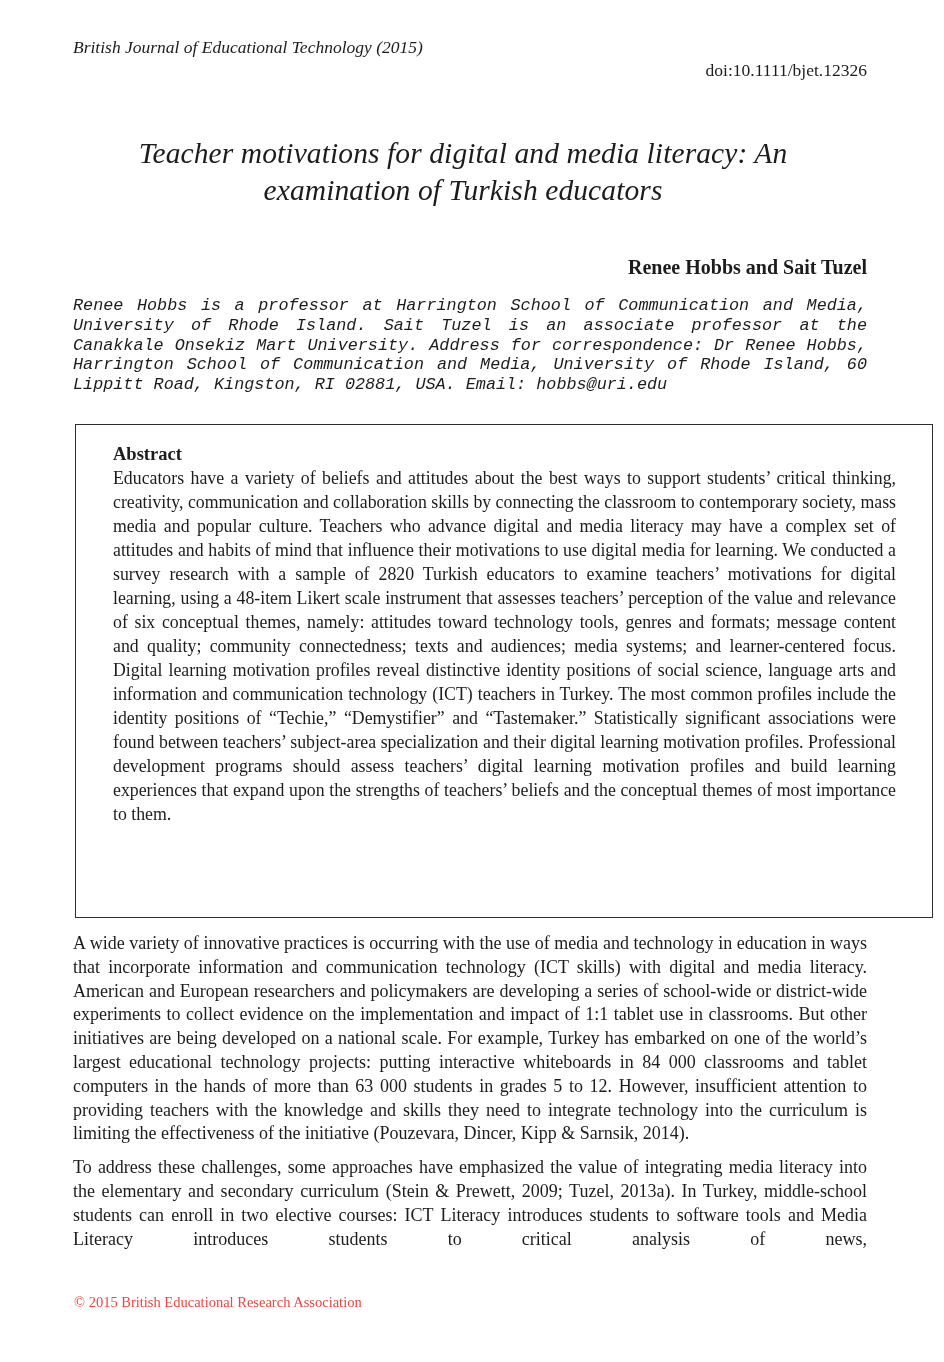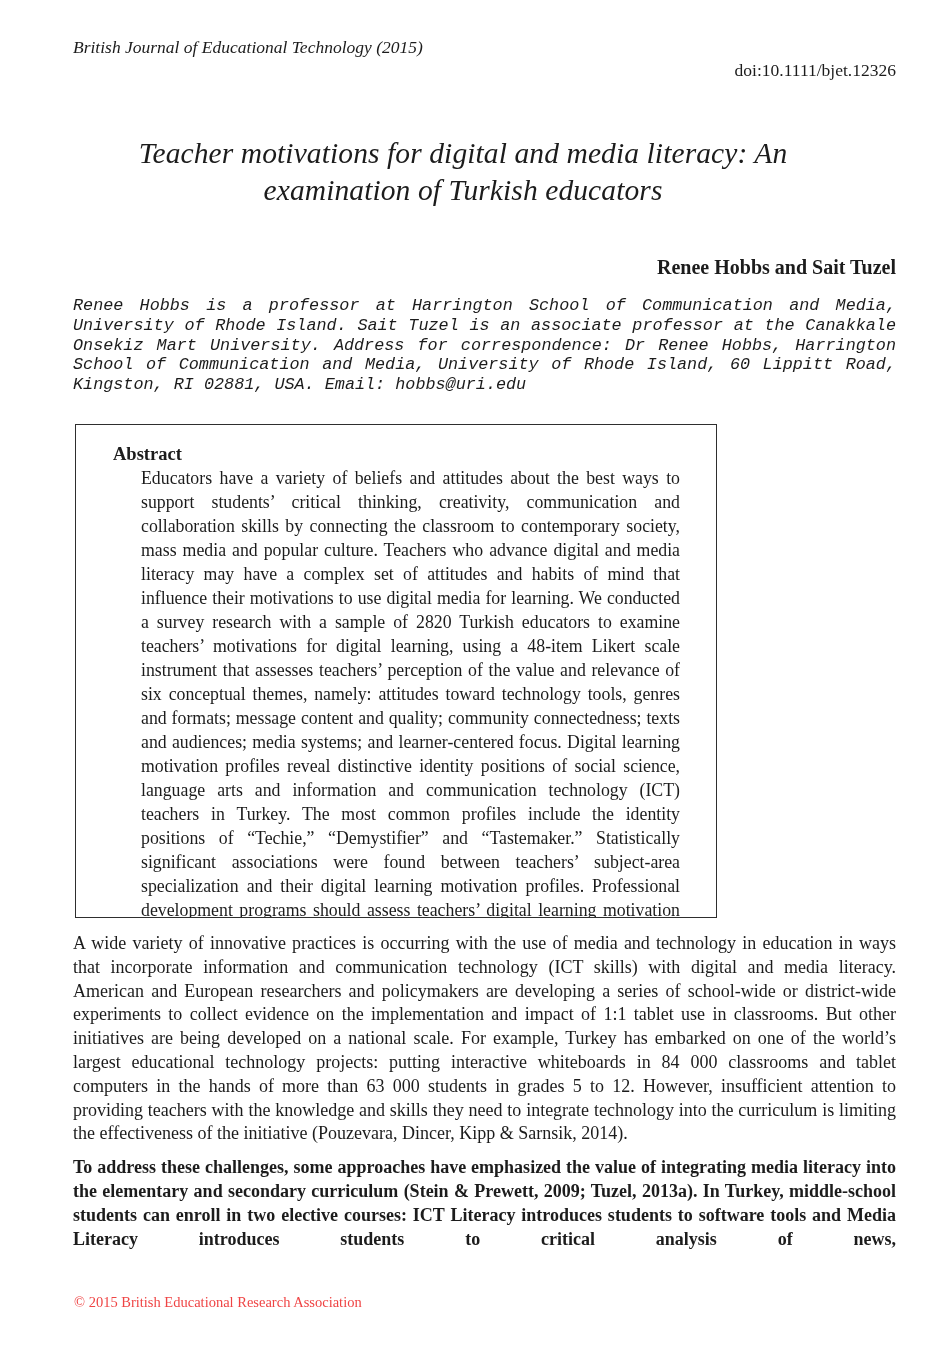--- a/index.html
+++ b/index.html
@@ -10,21 +10,21 @@
   body {
     width: 944px;
     height: 1362px;
     position: relative;
     overflow: hidden;
     color: #1c1c1c;
     font-family: "Liberation Serif", "DejaVu Serif", serif;
     -webkit-font-smoothing: antialiased;
   }
   .page {
-    padding: 36px 48px 0 73px;
+    padding: 36px 77px 0 73px;
   }
   .journal-line {
     font-style: italic;
     font-size: 17.5px;
     line-height: 23px;
   }
   .doi-line {
     font-size: 17.5px;
     line-height: 23px;
     text-align: right;
@@ -50,57 +50,55 @@
     margin-top: 16px;
     font-style: italic;
     font-size: 16.8px;
     line-height: 19.8px;
     text-align: justify;
     font-family: Liberation Mono, monospace;
   }
   .abstract-box {
     margin-top: 29px;
     margin-left: 2px;
-    width: 642px;
+    width: 858px;
     height: 494px;
     box-sizing: border-box;
     border: 1.5px solid #2e2e2e;
     padding: 17px 36px 24px 37px;
     overflow: hidden;
   }
   .abstract-heading {
     font-weight: bold;
     font-size: 18.5px;
     line-height: 24px;
   }
   .abstract-text {
     font-size: 17.8px;
     line-height: 24px;
     text-align: justify;
-    margin-left: 28px;
   }
   .section-heading {
     margin-top: 15px;
     font-weight: bold;
     font-size: 18.5px;
     line-height: 24px;
   }
   .body-para {
     font-size: 18px;
     line-height: 23.8px;
     text-align: justify;
     margin: 0;
   }
   .body-para.first {
     margin-top: 14px;
   }
   .body-para.second {
     margin-top: 10px;
     text-align-last: justify;
-    font-weight: bold;
   }
   .copyright-footer {
     position: absolute;
     left: 74px;
     top: 1293px;
     font-size: 14.5px;
     line-height: 18px;
     color: #ef4444;
   }
 </style>

